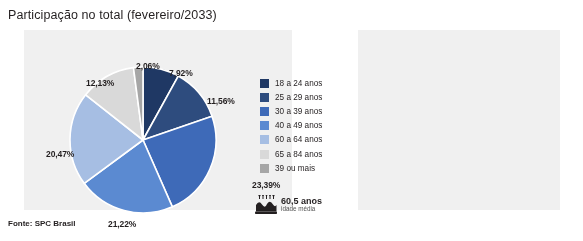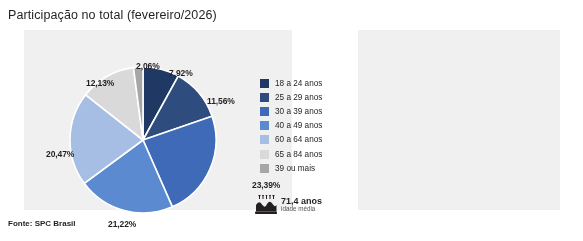--- a/index.html
+++ b/index.html
@@ -41,21 +41,21 @@
   #age-txt{line-height:1.02;}
   #age-num{font-size:9px;font-weight:bold;color:#231f20;white-space:nowrap;}
   #age-cap{font-size:6.3px;color:#555;white-space:nowrap;}
 
   #fonte{position:absolute;left:8px;top:219px;font-size:8px;font-weight:bold;
          color:#231f20;}
 </style>
 </head>
 <body>
 
-<div id="title">Participação no total (fevereiro/2026)</div>
+<div id="title">Participação no total (fevereiro/2033)</div>
 
 <div class="panel" id="panel-left">
 
   <div id="pie-wrap">
     <svg id="pie" viewBox="0 0 148 148">
       <g id="pie-slices-g">
           <path d="M74 74 L74 1 A73 73 0 0 1 109.24939483647563 10.074416986137344 Z" fill="#1F3864" stroke="#ffffff" stroke-width="1.6"></path>
           <path d="M74 74 L109.24939483647563 10.074416986137344 A73 73 0 0 1 143.02936426437307 50.25243445621228 Z" fill="#2E4C7E" stroke="#ffffff" stroke-width="1.6"></path>
           <path d="M74 74 L143.02936426437307 50.25243445621228 A73 73 0 0 1 103.35902177825753 140.83597713973964 Z" fill="#3E6AB8" stroke="#ffffff" stroke-width="1.6"></path>
           <path d="M74 74 L103.35902177825753 140.83597713973964 A73 73 0 0 1 15.209082413379505 117.27387213230631 Z" fill="#5B8AD1" stroke="#ffffff" stroke-width="1.6"></path>
@@ -114,21 +114,21 @@
       <rect x="36" y="1" width="2" height="7" fill="#231f20"></rect>
       <ellipse cx="9" cy="0.5" rx="2" ry="2.5" fill="#231f20"></ellipse>
       <ellipse cx="16" cy="-0.5" rx="2" ry="2.5" fill="#231f20"></ellipse>
       <ellipse cx="23" cy="-0.5" rx="2" ry="2.5" fill="#231f20"></ellipse>
       <ellipse cx="30" cy="-0.5" rx="2" ry="2.5" fill="#231f20"></ellipse>
       <ellipse cx="37" cy="0.5" rx="2" ry="2.5" fill="#231f20"></ellipse>
       <path d="M2 20 Q8 10 14 19 Q20 28 24 18 Q30 9 36 19 Q40 25 43 20 L43 33 L2 33 Z" fill="#231f20"></path>
       <rect x="0" y="33" width="44" height="5" rx="1.5" fill="#231f20"></rect>
     </svg>
     <div id="age-txt">
-      <div id="age-num">71,4 anos</div>
+      <div id="age-num">60,5 anos</div>
       <div id="age-cap">idade média</div>
     </div>
   </div>
 </div>
 
 <div class="panel" id="panel-right">
   
 </div>
 
 <div id="fonte">Fonte: SPC Brasil</div>

